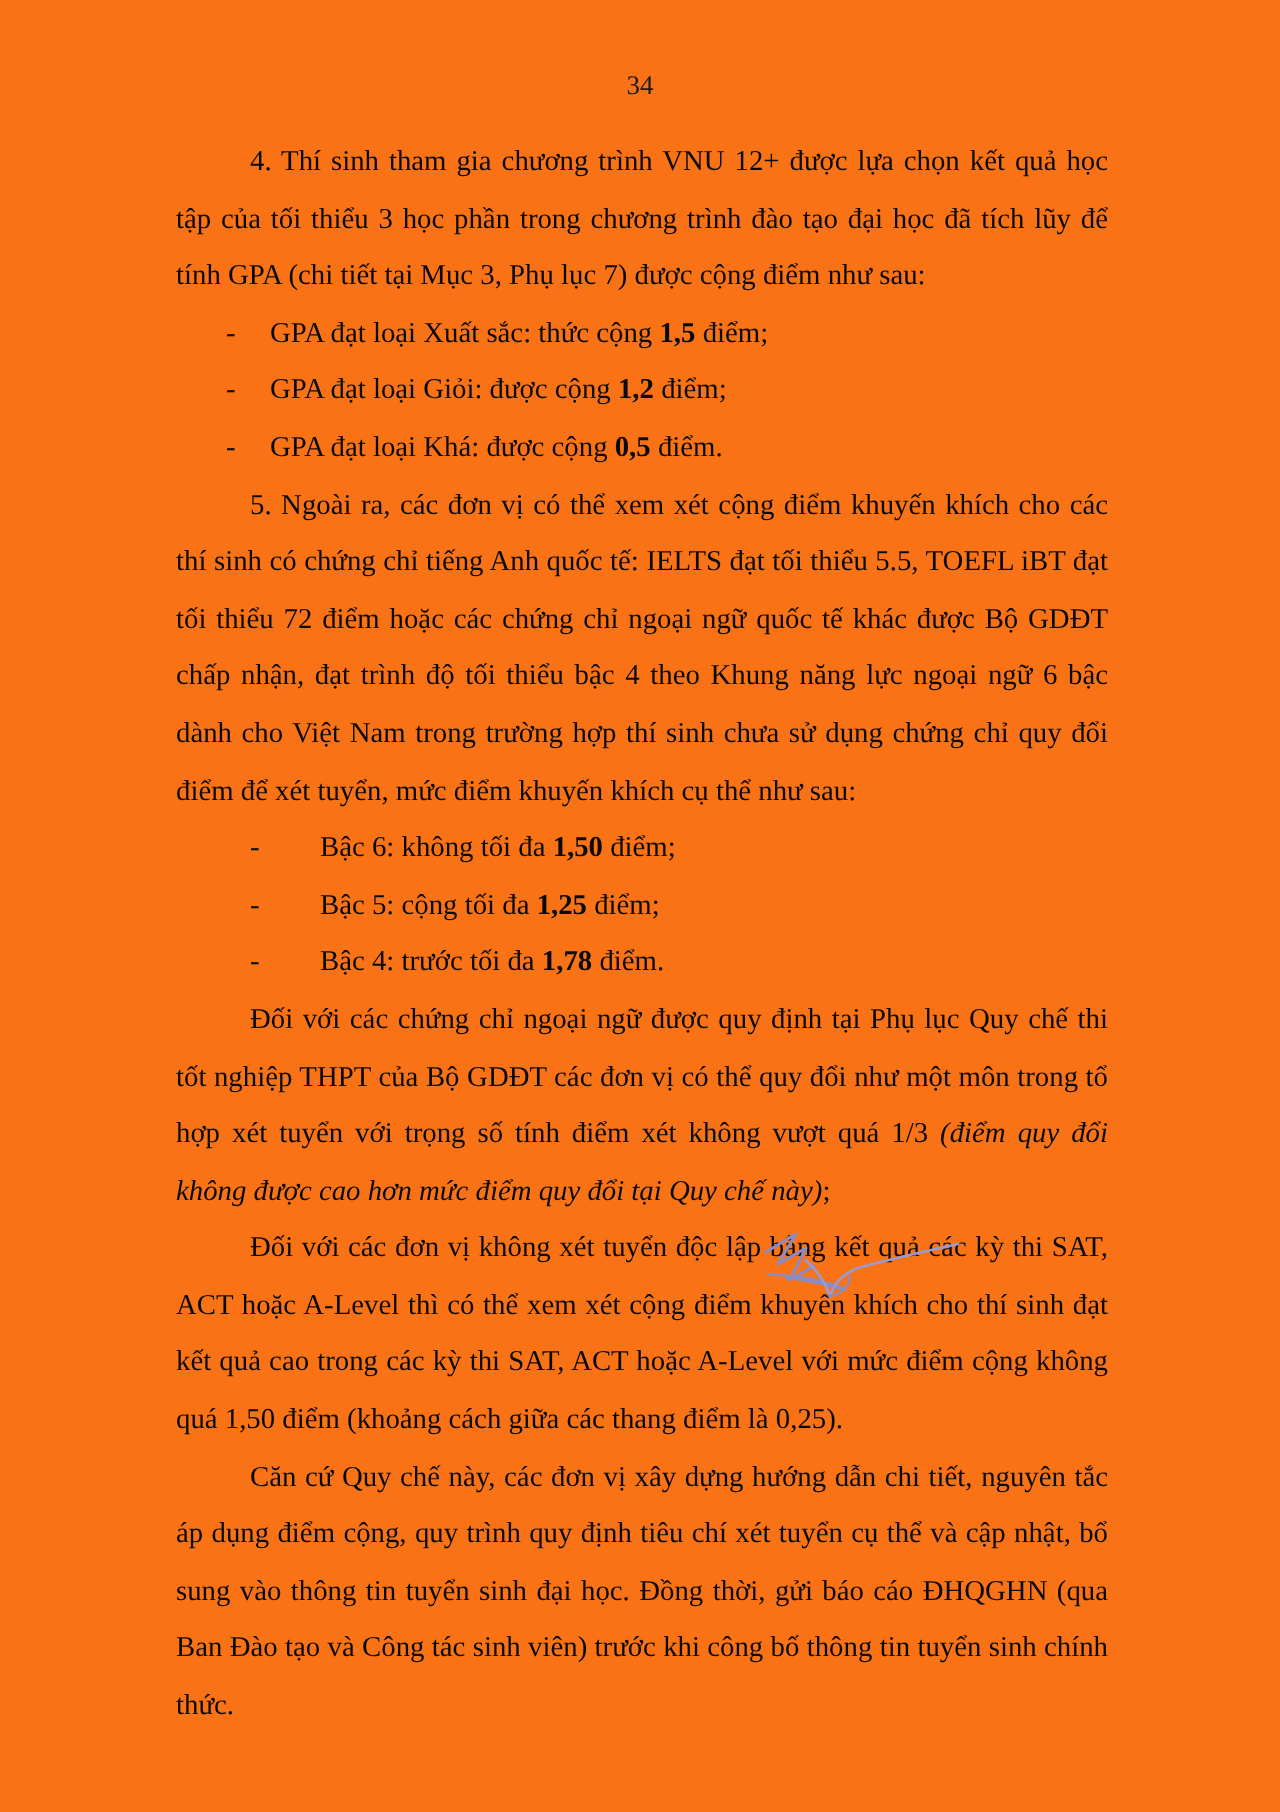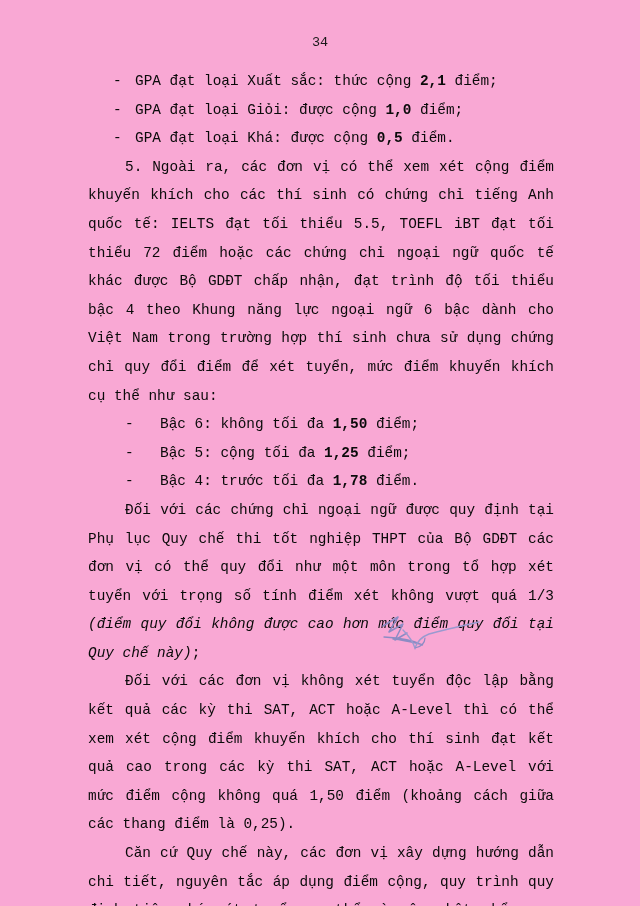--- a/index.html
+++ b/index.html
@@ -12,22 +12,21 @@
     height: 906px;
     position: relative;
     font-family: "Liberation Serif", "DejaVu Serif", serif;
     color: #0a0a0a;
     overflow: hidden;
   }
 
   .page {
     position: absolute;
     inset: 0;
-    background: #f9a8d4;
-    font-family: Liberation Mono, monospace;
+    background: #f97316;
   }
 
   .page-number {
     position: absolute;
     top: 36px;
     left: 0;
     width: 640px;
     text-align: center;
     font-size: 13.5px;
     line-height: 1;
@@ -105,27 +104,28 @@
 </style>
 </head>
 <body>
 
 <div class="page">
 
   <div class="page-number">34</div>
 
   <div class="body-block">
 
+    <p class="para">4. Thí sinh tham gia chương trình VNU 12+ được lựa chọn kết quả học tập của tối thiểu 3 học phần trong chương trình đào tạo đại học đã tích lũy để tính GPA (chi tiết tại Mục 3, Phụ lục 7) được cộng điểm như sau:</p>
 
     <ul class="dash-list group-a">
       <li>
-        <span class="dash">-</span><span>GPA đạt loại Xuất sắc: thức cộng </span><span class="b">2,1</span><span> điểm;</span>
+        <span class="dash">-</span><span>GPA đạt loại Xuất sắc: thức cộng </span><span class="b">1,5</span><span> điểm;</span>
       </li>
       <li>
-        <span class="dash">-</span><span>GPA đạt loại Giỏi: được cộng </span><span class="b">1,0</span><span> điểm;</span>
+        <span class="dash">-</span><span>GPA đạt loại Giỏi: được cộng </span><span class="b">1,2</span><span> điểm;</span>
       </li>
       <li>
         <span class="dash">-</span><span>GPA đạt loại Khá: được cộng </span><span class="b">0,5</span><span> điểm.</span>
       </li>
     </ul>
 
     <p class="para">5. Ngoài ra, các đơn vị có thể xem xét cộng điểm khuyến khích cho các thí sinh có chứng chỉ tiếng Anh quốc tế: IELTS đạt tối thiểu 5.5, TOEFL iBT đạt tối thiểu 72 điểm hoặc các chứng chỉ ngoại ngữ quốc tế khác được Bộ GDĐT chấp nhận, đạt trình độ tối thiểu bậc 4 theo Khung năng lực ngoại ngữ 6 bậc dành cho Việt Nam trong trường hợp thí sinh chưa sử dụng chứng chỉ quy đổi điểm để xét tuyển, mức điểm khuyến khích cụ thể như sau:</p>
 
     <ul class="dash-list group-b">
       <li>

